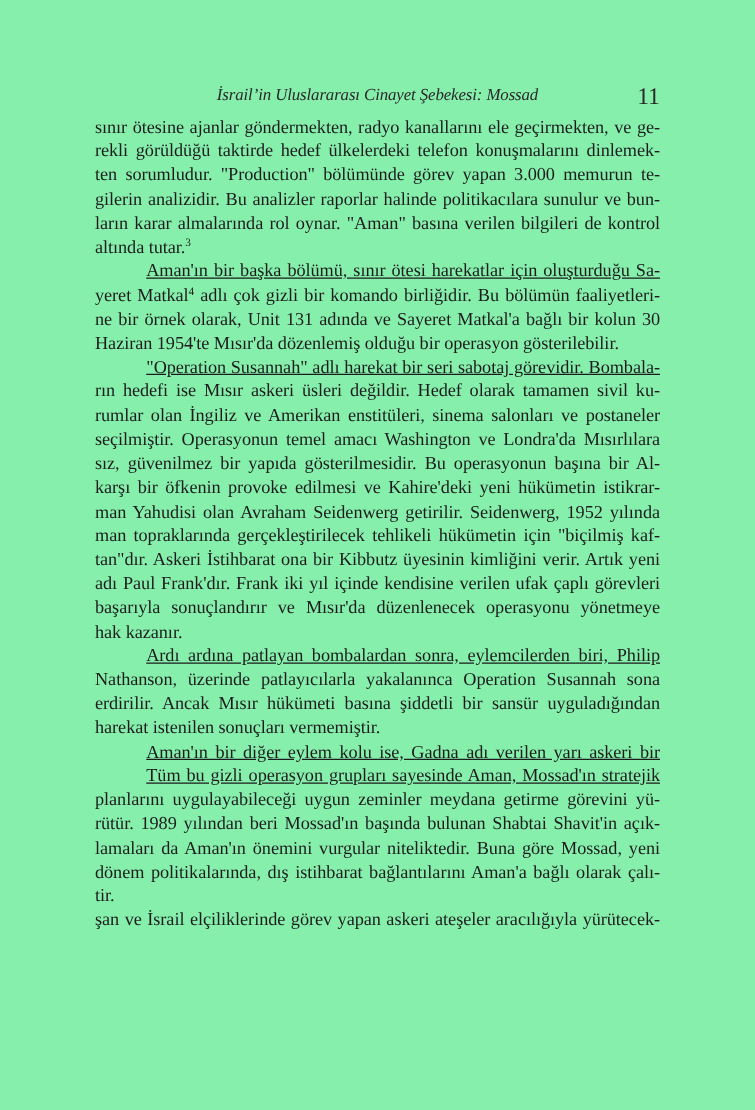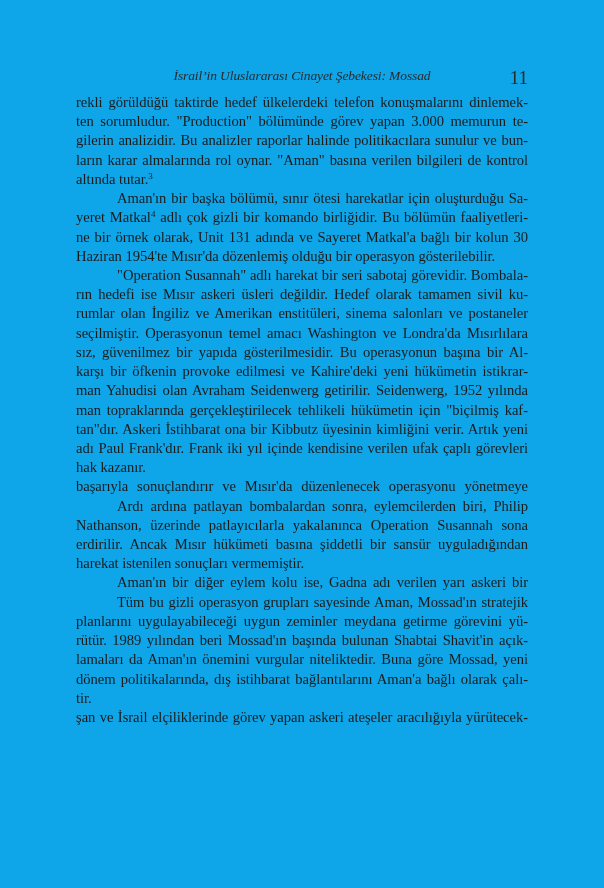--- a/index.html
+++ b/index.html
@@ -1,48 +1,49 @@
 <!DOCTYPE html>
 <html><head>
   <meta charset="utf-8">
   <style>
     html, body { margin: 0; padding: 0; background: #ffffff; }
     body { width: 604px; height: 888px; position: relative; overflow: hidden; }
-    .page { position: absolute; left: 0; top: 0; width: 604px; height: 888px; background: #0ea5e9; }
+    .page { position: absolute; left: 0; top: 0; width: 604px; height: 888px; background: #86efac; }
     .running-head {
       position: absolute; left: 76px; top: 68px; width: 452px; height: 20px;
       font-family: "Liberation Serif", serif; color: #2a2a2a;
     }
     .running-title {
       position: absolute; left: 0; right: 0; top: 0; text-align: center;
       font-style: italic; font-size: 13.5px; letter-spacing: -0.1px;
     }
     .page-number {
       position: absolute; right: 0; top: -1px; font-size: 19px;
     }
     .body {
       position: absolute; left: 76px; top: 93px; width: 452px;
       font-family: "Liberation Serif", serif; font-size: 14.6px; line-height: 19.22px;
       color: #1c1c1c; text-align: justify; letter-spacing: -0.05px;
     }
     .line { display: block; height: 19.22px; white-space: nowrap; text-align-last: justify; text-align: justify; }
     .line.last { text-align-last: left; }
-    .line.indent { padding-left: 41px; }
+    .line.indent { padding-left: 41px; text-decoration: underline; }
     sup { font-size: 9px; line-height: 0; vertical-align: 5px; }
   </style>
 </head>
 <body>
 
 <div class="page">
   <div class="running-head">
     <span class="running-title">İsrail’in Uluslararası Cinayet Şebekesi: Mossad</span>
     <span class="page-number">11</span>
   </div>
   <div class="body" id="body-text">
       <div>
+        <span class="line">sınır ötesine ajanlar göndermekten, radyo kanallarını ele geçirmekten, ve ge-</span>
         <span class="line">rekli görüldüğü taktirde hedef ülkelerdeki telefon konuşmalarını dinlemek-</span>
         <span class="line">ten sorumludur. "Production" bölümünde görev yapan 3.000 memurun te-</span>
         <span class="line">gilerin analizidir. Bu analizler raporlar halinde politikacılara sunulur ve bun-</span>
         <span class="line">ların karar almalarında rol oynar. "Aman" basına verilen bilgileri de kontrol</span>
         <span class="line last">altında tutar.<sup>3</sup></span>
       </div>
       <div>
         <span class="line indent">Aman'ın bir başka bölümü, sınır ötesi harekatlar için oluşturduğu Sa-</span>
         <span class="line">yeret Matkal<sup>4</sup> adlı çok gizli bir komando birliğidir. Bu bölümün faaliyetleri-</span>
         <span class="line">ne bir örnek olarak, Unit 131 adında ve Sayeret Matkal'a bağlı bir kolun 30</span>
@@ -52,22 +53,22 @@
         <span class="line indent">"Operation Susannah" adlı harekat bir seri sabotaj görevidir. Bombala-</span>
         <span class="line">rın hedefi ise Mısır askeri üsleri değildir. Hedef olarak tamamen sivil ku-</span>
         <span class="line">rumlar olan İngiliz ve Amerikan enstitüleri, sinema salonları ve postaneler</span>
         <span class="line">seçilmiştir. Operasyonun temel amacı Washington ve Londra'da Mısırlılara</span>
         <span class="line">sız, güvenilmez bir yapıda gösterilmesidir. Bu operasyonun başına bir Al-</span>
         <span class="line">karşı bir öfkenin provoke edilmesi ve Kahire'deki yeni hükümetin istikrar-</span>
         <span class="line">man Yahudisi olan Avraham Seidenwerg getirilir. Seidenwerg, 1952 yılında</span>
         <span class="line">man topraklarında gerçekleştirilecek tehlikeli hükümetin için "biçilmiş kaf-</span>
         <span class="line">tan"dır. Askeri İstihbarat ona bir Kibbutz üyesinin kimliğini verir. Artık yeni</span>
         <span class="line">adı Paul Frank'dır. Frank iki yıl içinde kendisine verilen ufak çaplı görevleri</span>
+        <span class="line">başarıyla sonuçlandırır ve Mısır'da düzenlenecek operasyonu yönetmeye</span>
         <span class="line last">hak kazanır.</span>
-        <span class="line">başarıyla sonuçlandırır ve Mısır'da düzenlenecek operasyonu yönetmeye</span>
       </div>
       <div>
         <span class="line indent">Ardı ardına patlayan bombalardan sonra, eylemcilerden biri, Philip</span>
         <span class="line">Nathanson, üzerinde patlayıcılarla yakalanınca Operation Susannah sona</span>
         <span class="line">erdirilir. Ancak Mısır hükümeti basına şiddetli bir sansür uyguladığından</span>
         <span class="line last">harekat istenilen sonuçları vermemiştir.</span>
       </div>
       <div>
         <span class="line indent">Aman'ın bir diğer eylem kolu ise, Gadna adı verilen yarı askeri bir</span>
       </div>

